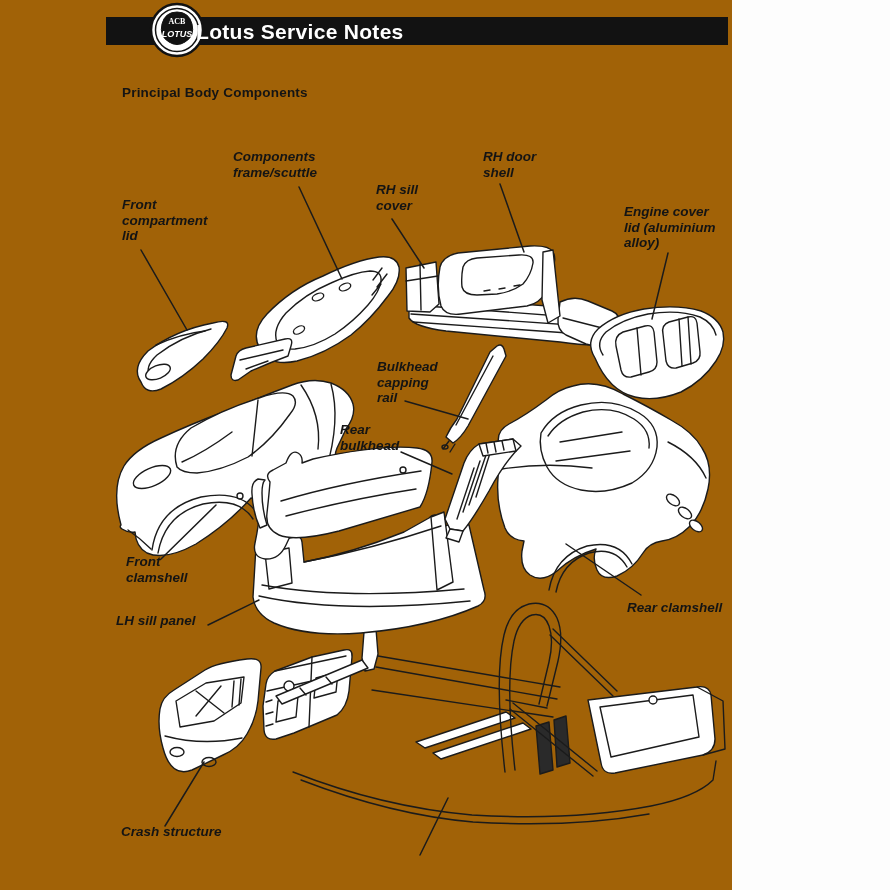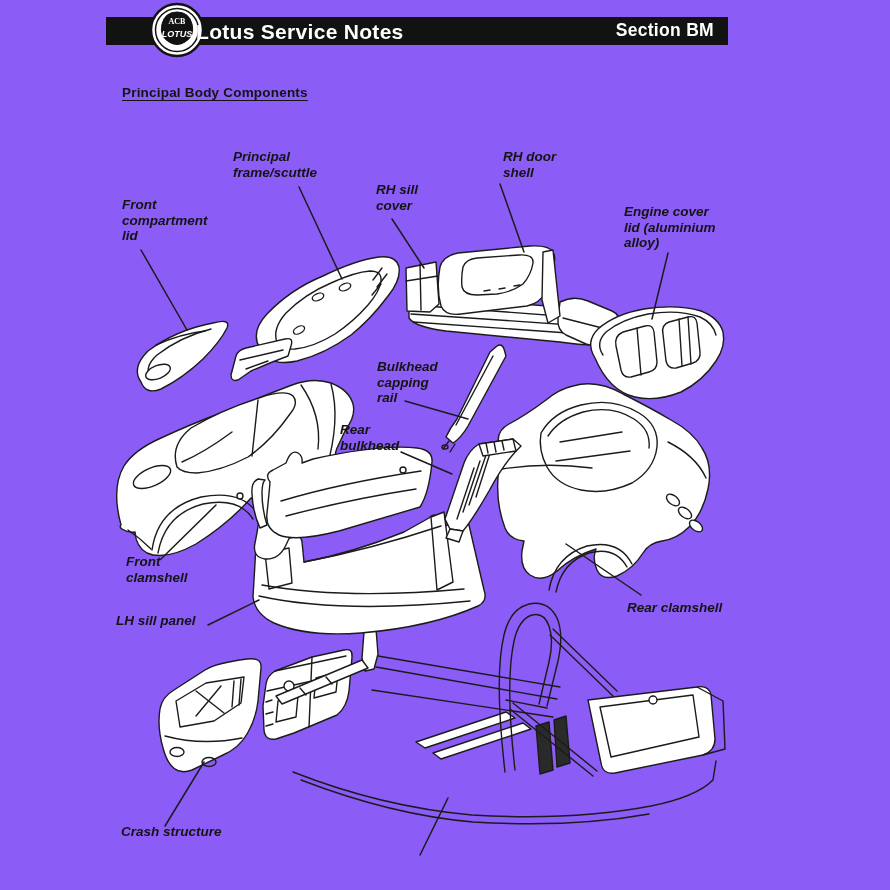--- a/index.html
+++ b/index.html
@@ -1,38 +1,38 @@
 <!DOCTYPE html>
 <html><head>
 <meta charset="utf-8">
 <style>
   html,body{margin:0;padding:0;}
   body{
     width:890px;height:890px;background:#fdfdfd;
     font-family:"Liberation Sans", sans-serif;
     -webkit-font-smoothing:antialiased;
   }
-  .page{position:relative;width:890px;height:890px;background:#8b5cf6;overflow:hidden;}
+  .page{position:relative;width:732px;height:890px;background:#a16207;overflow:hidden;}
   .header-bar{
     position:absolute;left:106px;top:17px;width:622px;height:28px;
     background:#121212;
   }
   .header-title{
     position:absolute;left:196px;top:20px;
     color:#ffffff;font-weight:bold;font-size:21px;letter-spacing:.3px;
   }
   .header-section{
     position:absolute;left:0;top:20px;width:714px;text-align:right;
     color:#ffffff;font-weight:bold;font-size:17.5px;letter-spacing:.3px;
   }
   .logo{position:absolute;left:149px;top:2px;width:56px;height:56px;}
   .page-heading{
     position:absolute;left:122px;top:85px;
     font-size:13.5px;font-weight:bold;color:#141414;
-    text-decoration:underline;text-underline-offset:3px;letter-spacing:.2px;
+    text-underline-offset:3px;letter-spacing:.2px;
   }
   .diagram{position:absolute;left:0;top:0;}
   .labels-layer{position:absolute;left:0;top:0;width:890px;height:890px;pointer-events:none;}
   .part-label{
     position:absolute;
     font-size:13.5px;line-height:15.5px;font-weight:bold;font-style:italic;
     color:#141414;white-space:pre-line;
   }
 </style>
 </head>
@@ -46,21 +46,20 @@
     <svg width="56" height="56" viewBox="0 0 56 56">
       <circle cx="28" cy="28" r="26" fill="#ffffff" stroke="#121212" stroke-width="2.5"></circle>
       <circle cx="28" cy="28" r="21.5" fill="#ffffff" stroke="#121212" stroke-width="1.5"></circle>
       <path d="M28,10 Q40,10 43,22 Q46,34 36,40 Q28,45 20,40 Q10,34 13,22 Q16,10 28,10 Z" fill="#121212" stroke="#121212" stroke-width="1"></path>
       <text x="28" y="22" text-anchor="middle" font-size="8" font-weight="bold" fill="#ffffff" font-family="Liberation Serif, serif">ACB</text>
       <text x="28" y="35" text-anchor="middle" font-size="9" font-weight="bold" font-style="italic" fill="#ffffff" font-family="Liberation Sans, sans-serif">LOTUS</text>
     </svg>
   </div>
 
   <div class="header-title">Lotus Service Notes</div>
-  <div class="header-section">Section BM</div>
 
   <div class="page-heading">Principal Body Components</div>
 
   <svg class="diagram" width="890" height="890" viewBox="0 0 890 890">
     <g id="art" stroke="#1b1b1b" stroke-width="1.4" fill="none" stroke-linecap="round" stroke-linejoin="round">
 
       <g>
         <path d="M293,772 Q382,807 472,815 Q572,821 651,806 Q696,797 713,780 L716,761"></path>
         <path d="M301,780 Q392,815 473,822 Q571,828 649,814"></path>
         <path fill="#fff" d="M263,706 L266,684 Q267,676 275,671 L312,657 L344,650 Q353,648 352,657 L349,691 Q347,707 337,715 L294,733 L276,739 Q265,741 264,730 Z"></path>
@@ -214,25 +213,25 @@
         <line x1="401" y1="452" x2="452" y2="474"></line>
         <line x1="161" y1="559" x2="216" y2="505"></line>
         <line x1="208" y1="625" x2="259" y2="600"></line>
         <line x1="641" y1="595" x2="566" y2="544"></line>
         <line x1="165" y1="826" x2="204" y2="762"></line>
         <line x1="420" y1="855" x2="448" y2="798"></line>
       </g>
   </svg>
 
   <div class="labels-layer" id="labels-layer">
-      <div class="part-label" style="left: 233px; top: 149px;">Principal
+      <div class="part-label" style="left: 233px; top: 149px;">Components
 frame/scuttle</div>
       <div class="part-label" style="left: 376px; top: 182px;">RH sill
 cover</div>
-      <div class="part-label" style="left: 503px; top: 149px;">RH door
+      <div class="part-label" style="left: 483px; top: 149px;">RH door
 shell</div>
       <div class="part-label" style="left: 624px; top: 204px;">Engine cover
 lid (aluminium
 alloy)</div>
       <div class="part-label" style="left: 122px; top: 197px;">Front
 compartment
 lid</div>
       <div class="part-label" style="left: 377px; top: 359px;">Bulkhead
 capping
 rail</div>

